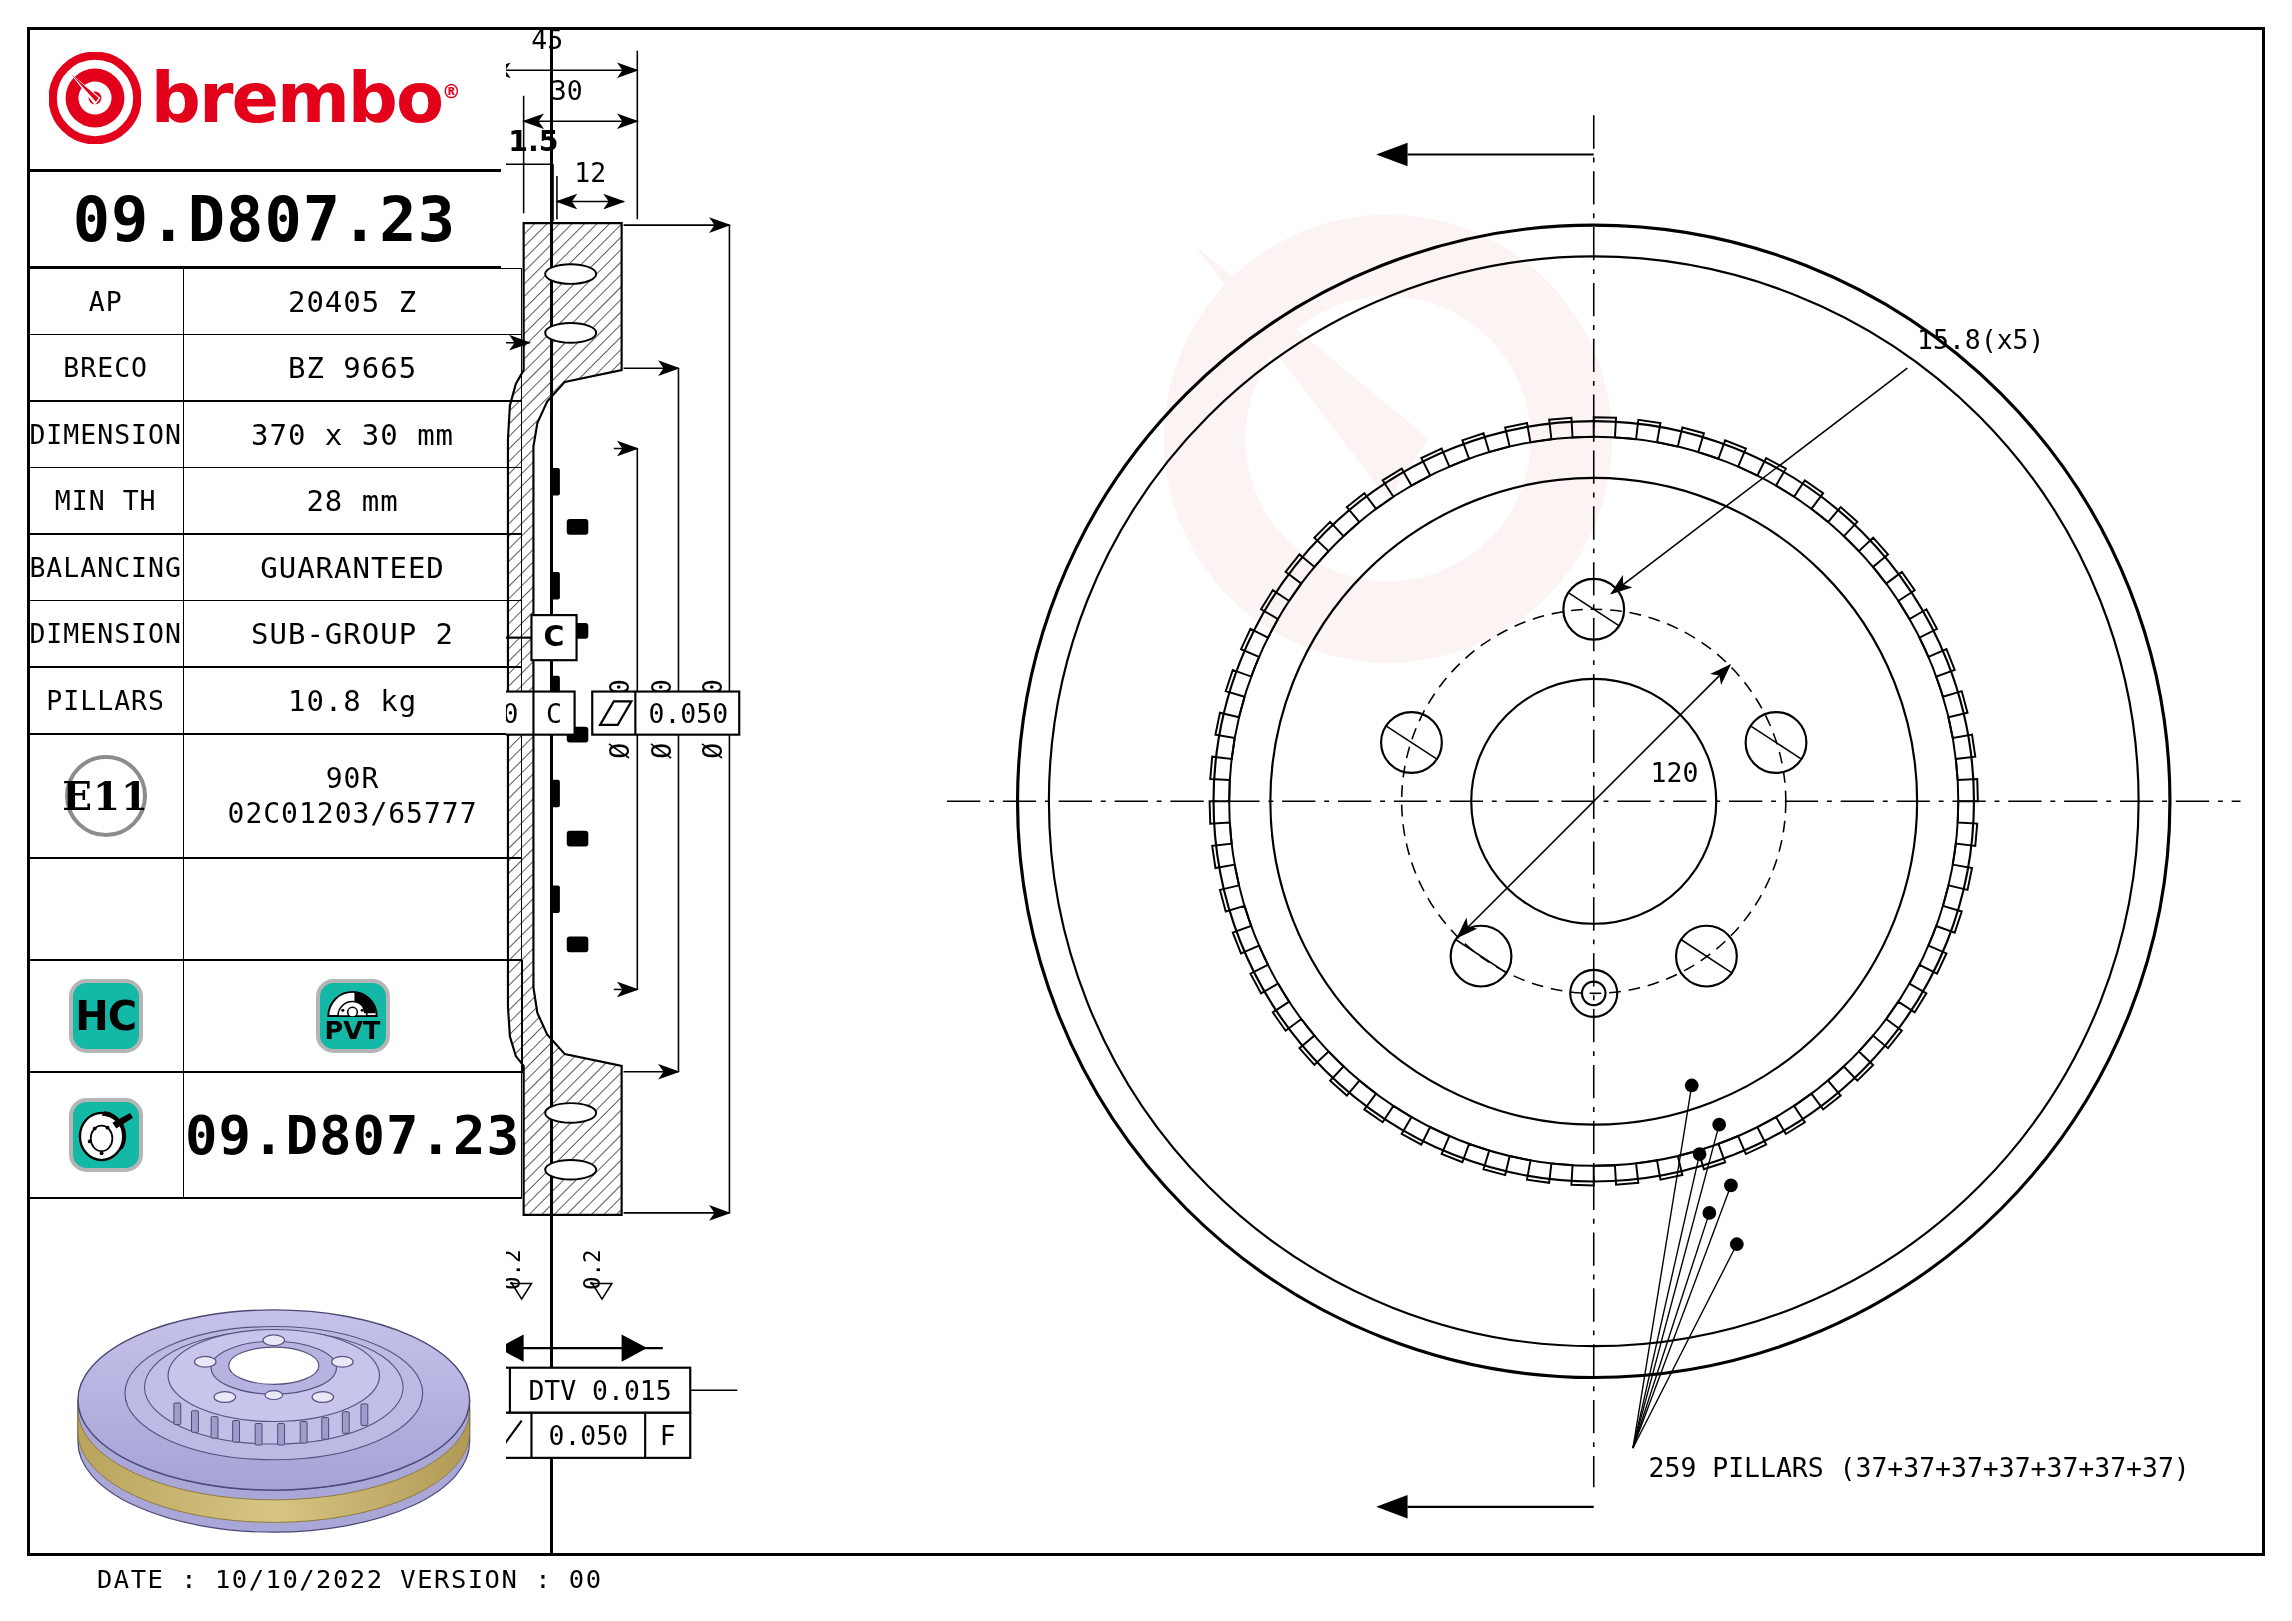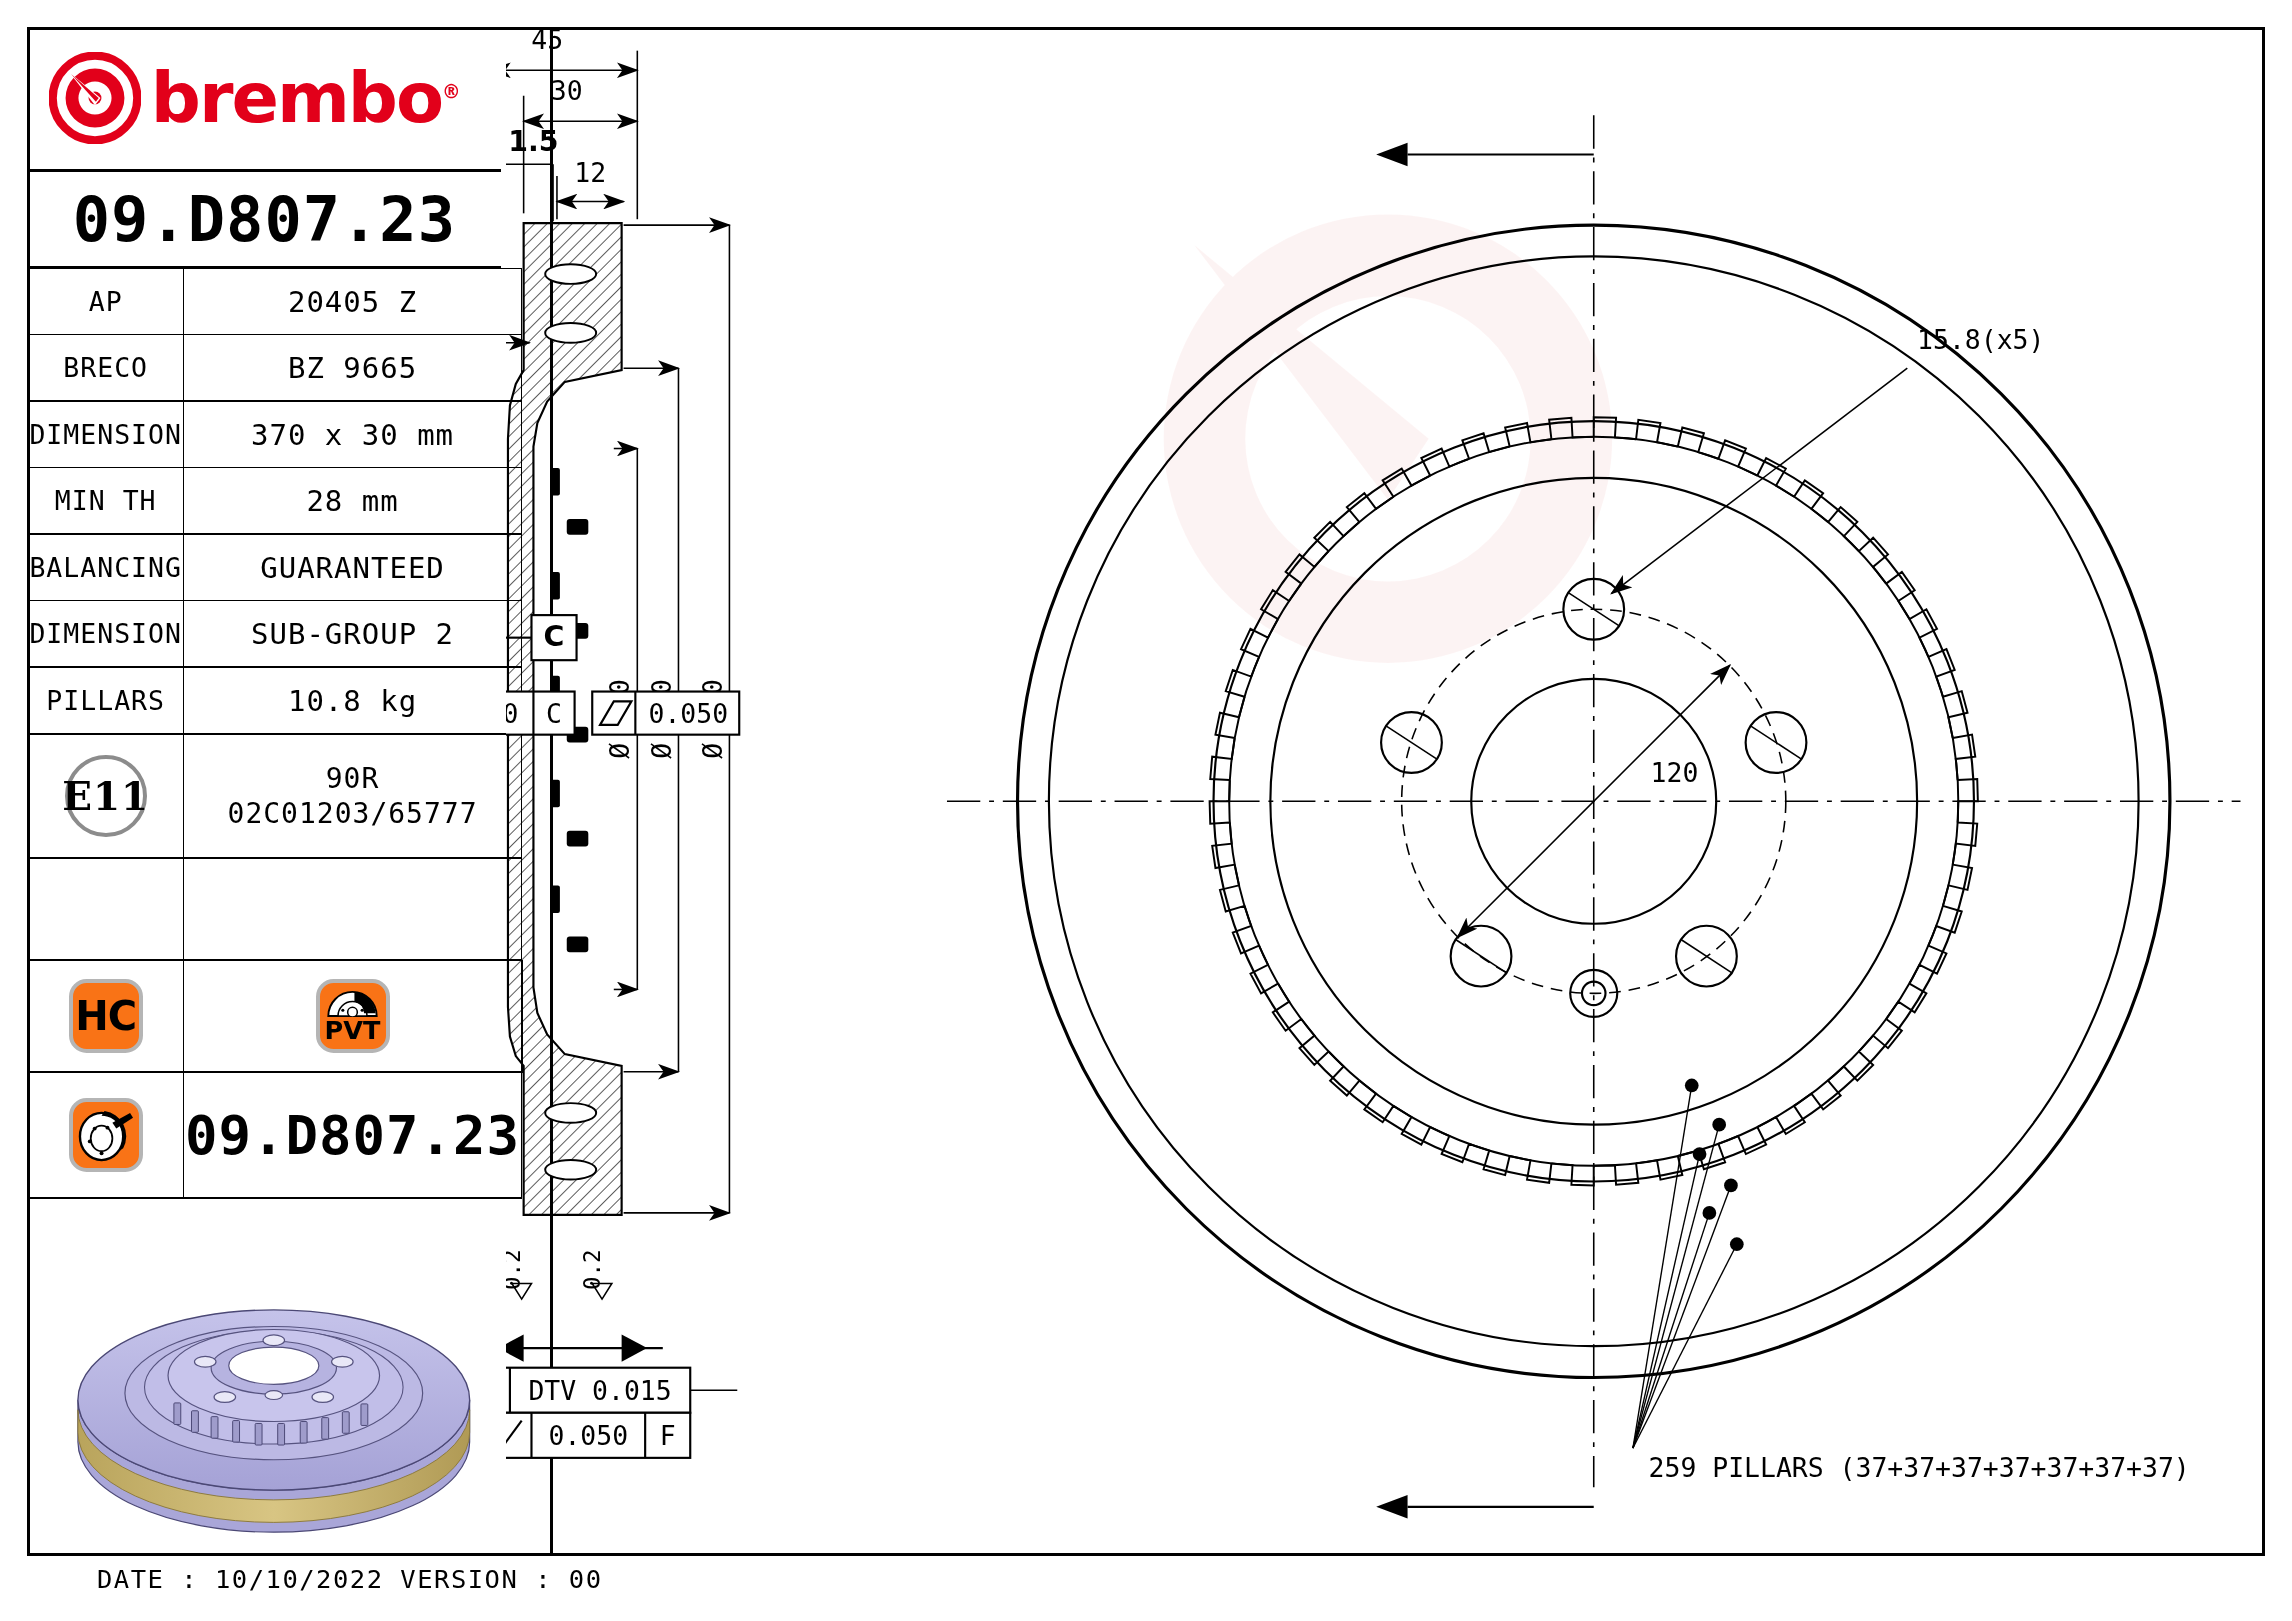--- a/index.html
+++ b/index.html
@@ -46,21 +46,21 @@
              font-family:"DejaVu Serif","Liberation Serif",serif;
              font-weight:bold;font-size:39px;color:#000;box-sizing:border-box;}
   .e11-val{font-size:28px;line-height:1.28;letter-spacing:1px;}
 
   .blank-row td{height:98px;}
 
   
   .icon-row td{height:110px;padding:0;}
   .sq-icon{width:74px;height:74px;border:4.9px solid #b5b5b5;border-radius:17.6px;
            display:inline-flex;flex-direction:column;align-items:center;
-           justify-content:center;box-sizing:border-box;background:#f97316;}
+           justify-content:center;box-sizing:border-box;background:#14b8a6;}
   .sq-icon .hc{font-family:"DejaVu Sans","Liberation Sans",sans-serif;
                font-weight:bold;font-size:40px;letter-spacing:-1px;}
   .pvt-txt{font-family:"DejaVu Sans","Liberation Sans",sans-serif;
            font-weight:bold;font-size:25.5px;letter-spacing:0px;margin-top:-2px;}
   .icon-row td.c1{width:118px;}
   .icon-row td.c2{width:118px;}
   .icon-row td.c3{width:239px;border-right:1px solid #000;}
 
   .disccode-row td{height:122px;}
   .disccode-row td.v{font-size:54px;letter-spacing:1px;font-weight:bold;}

